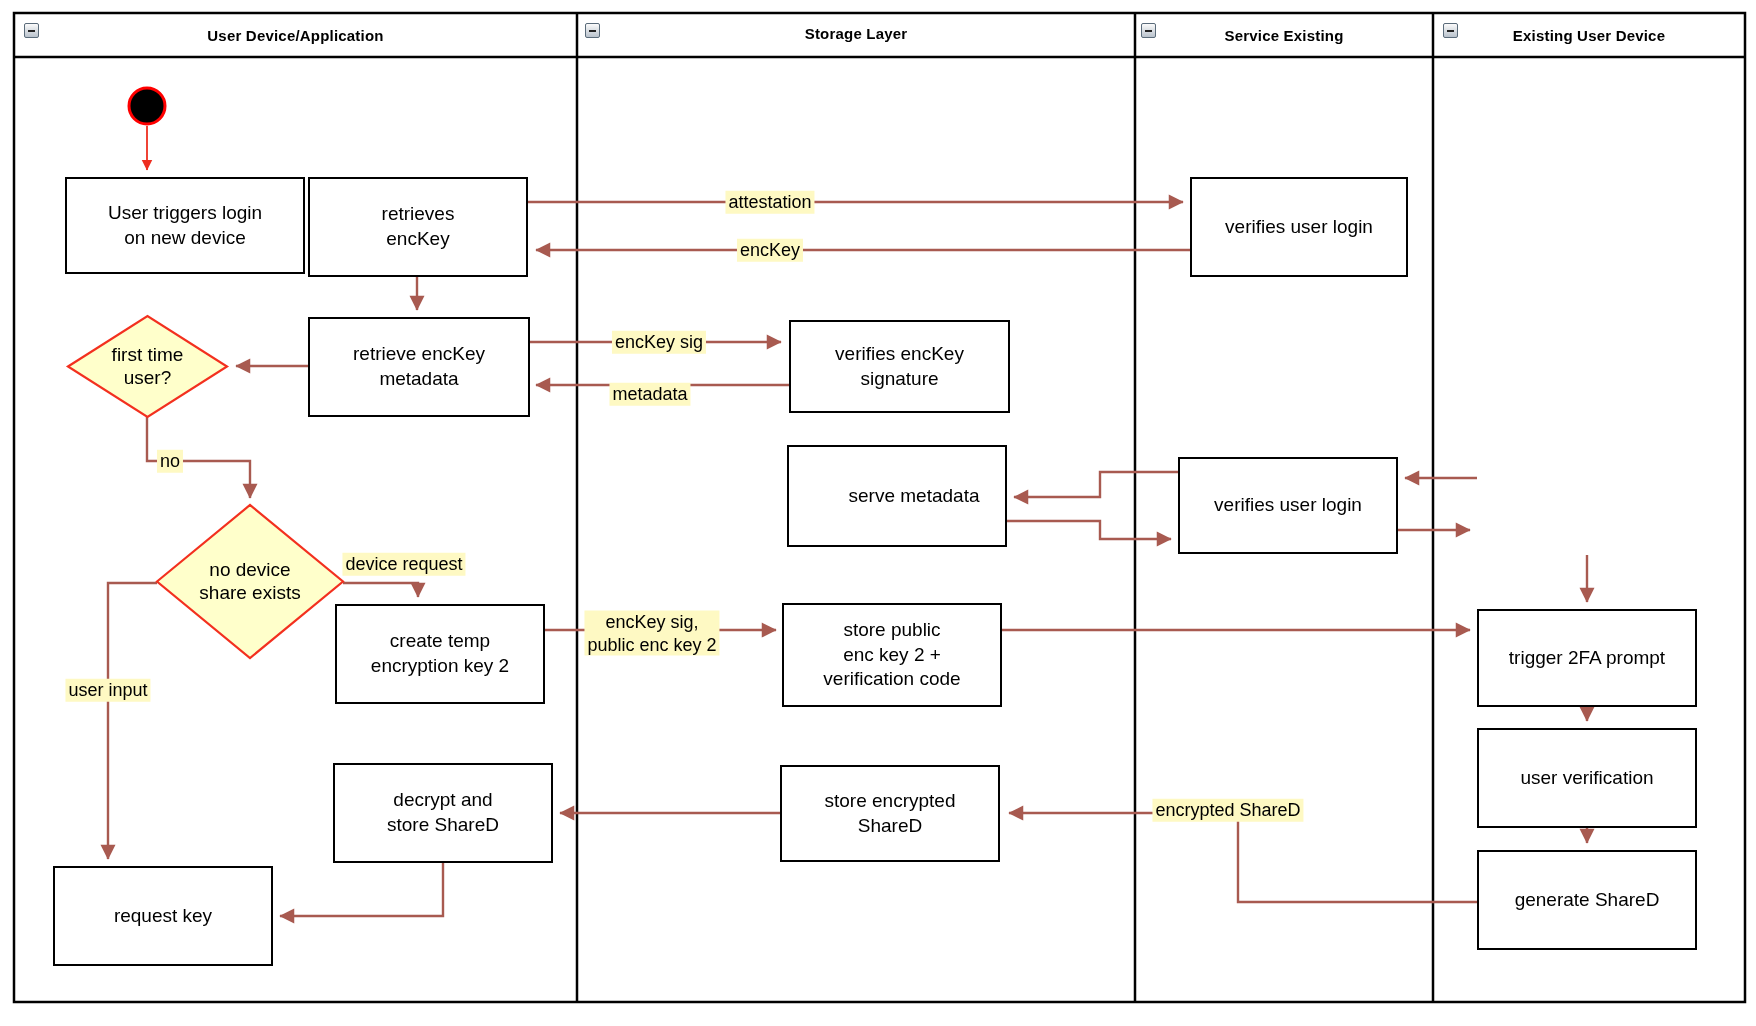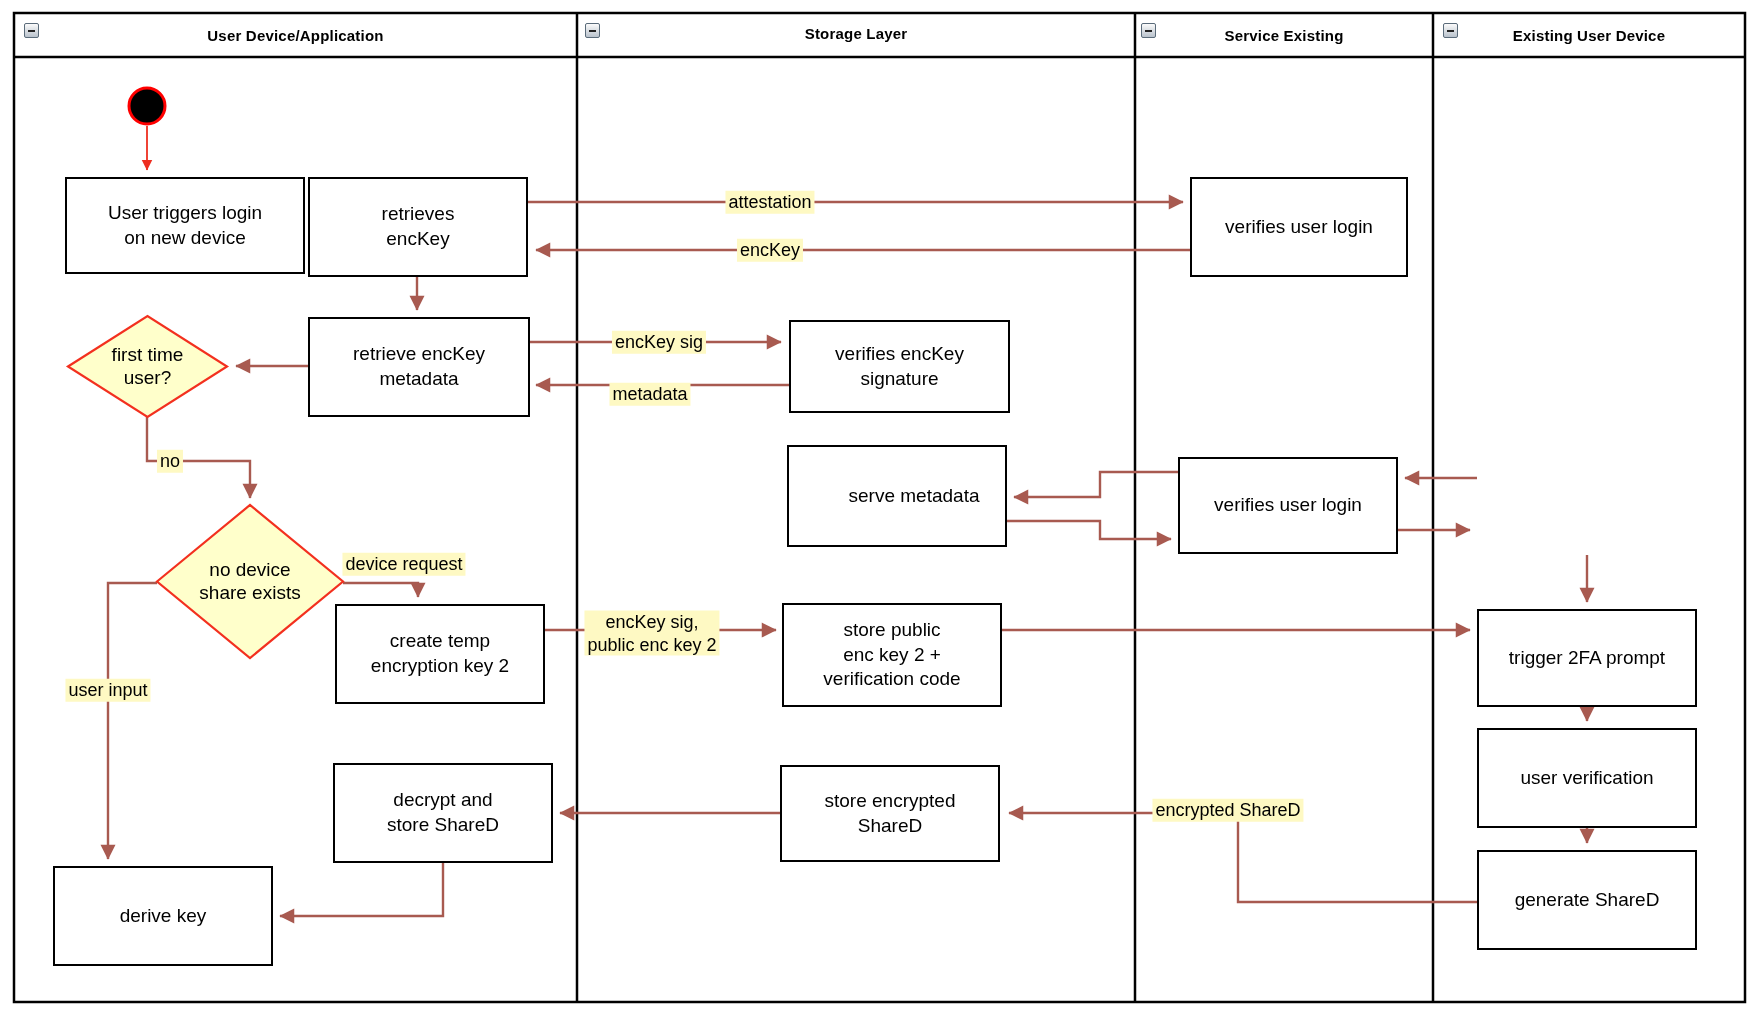--- a/index.html
+++ b/index.html
@@ -94,21 +94,21 @@
     <div class="diamond-label" style="left: 147.5px; top: 366.5px;">first time
 user?</div>
     <div class="node-box" style="left: 308px; top: 317px; width: 222px; height: 100px;">retrieve encKey
 metadata</div>
     <div class="diamond-label" style="left: 250px; top: 581.5px;">no device
 share exists</div>
     <div class="node-box" style="left: 335px; top: 604px; width: 210px; height: 100px;">create temp
 encryption key 2</div>
     <div class="node-box" style="left: 333px; top: 763px; width: 220px; height: 100px;">decrypt and
 store ShareD</div>
-    <div class="node-box" style="left: 53px; top: 866px; width: 220px; height: 100px;">derive key</div>
+    <div class="node-box" style="left: 53px; top: 866px; width: 220px; height: 100px;">request key</div>
     <div class="node-box" style="left: 789px; top: 320px; width: 221px; height: 93px;">verifies encKey
 signature</div>
     <div class="node-box" style="left: 787px; top: 445px; width: 220px; height: 102px; padding-left: 34px;">serve metadata</div>
     <div class="node-box" style="left: 782px; top: 603px; width: 220px; height: 104px;">store public
 enc key 2 +
 verification code</div>
     <div class="node-box" style="left: 780px; top: 765px; width: 220px; height: 97px;">store encrypted
 ShareD</div>
     <div class="node-box" style="left: 1190px; top: 177px; width: 218px; height: 100px;">verifies user login</div>
     <div class="node-box" style="left: 1178px; top: 457px; width: 220px; height: 97px;">verifies user login</div>

